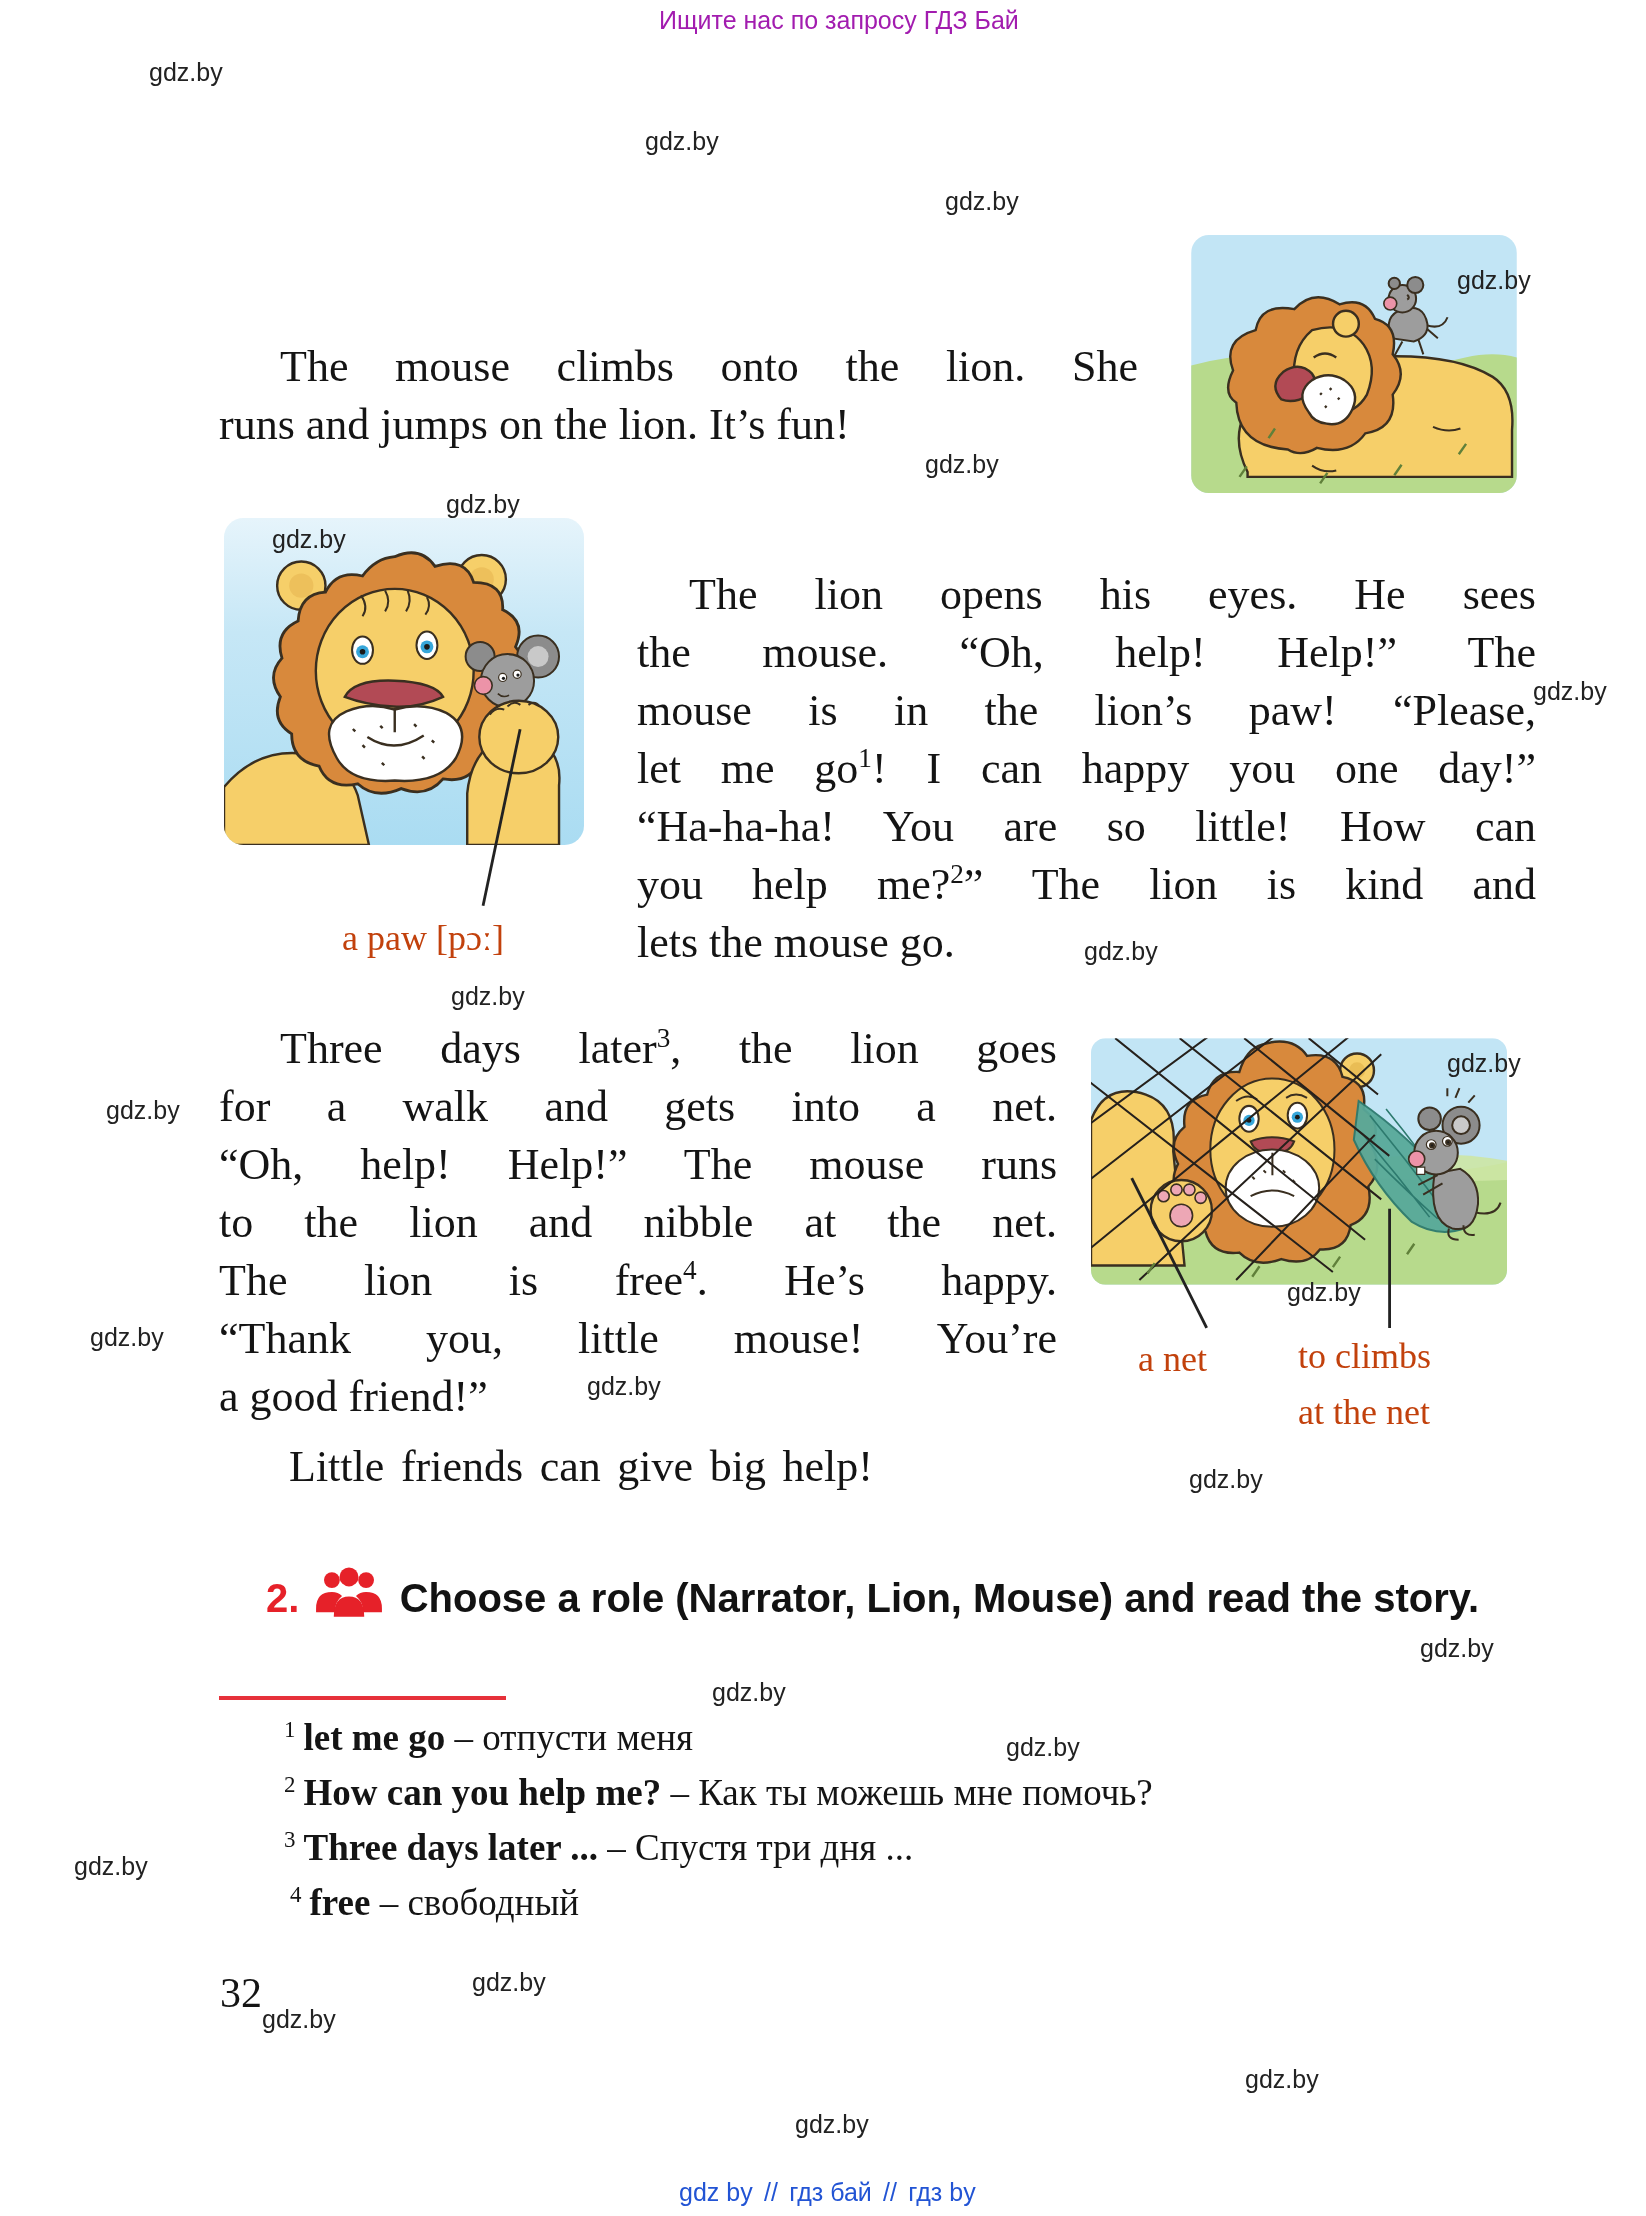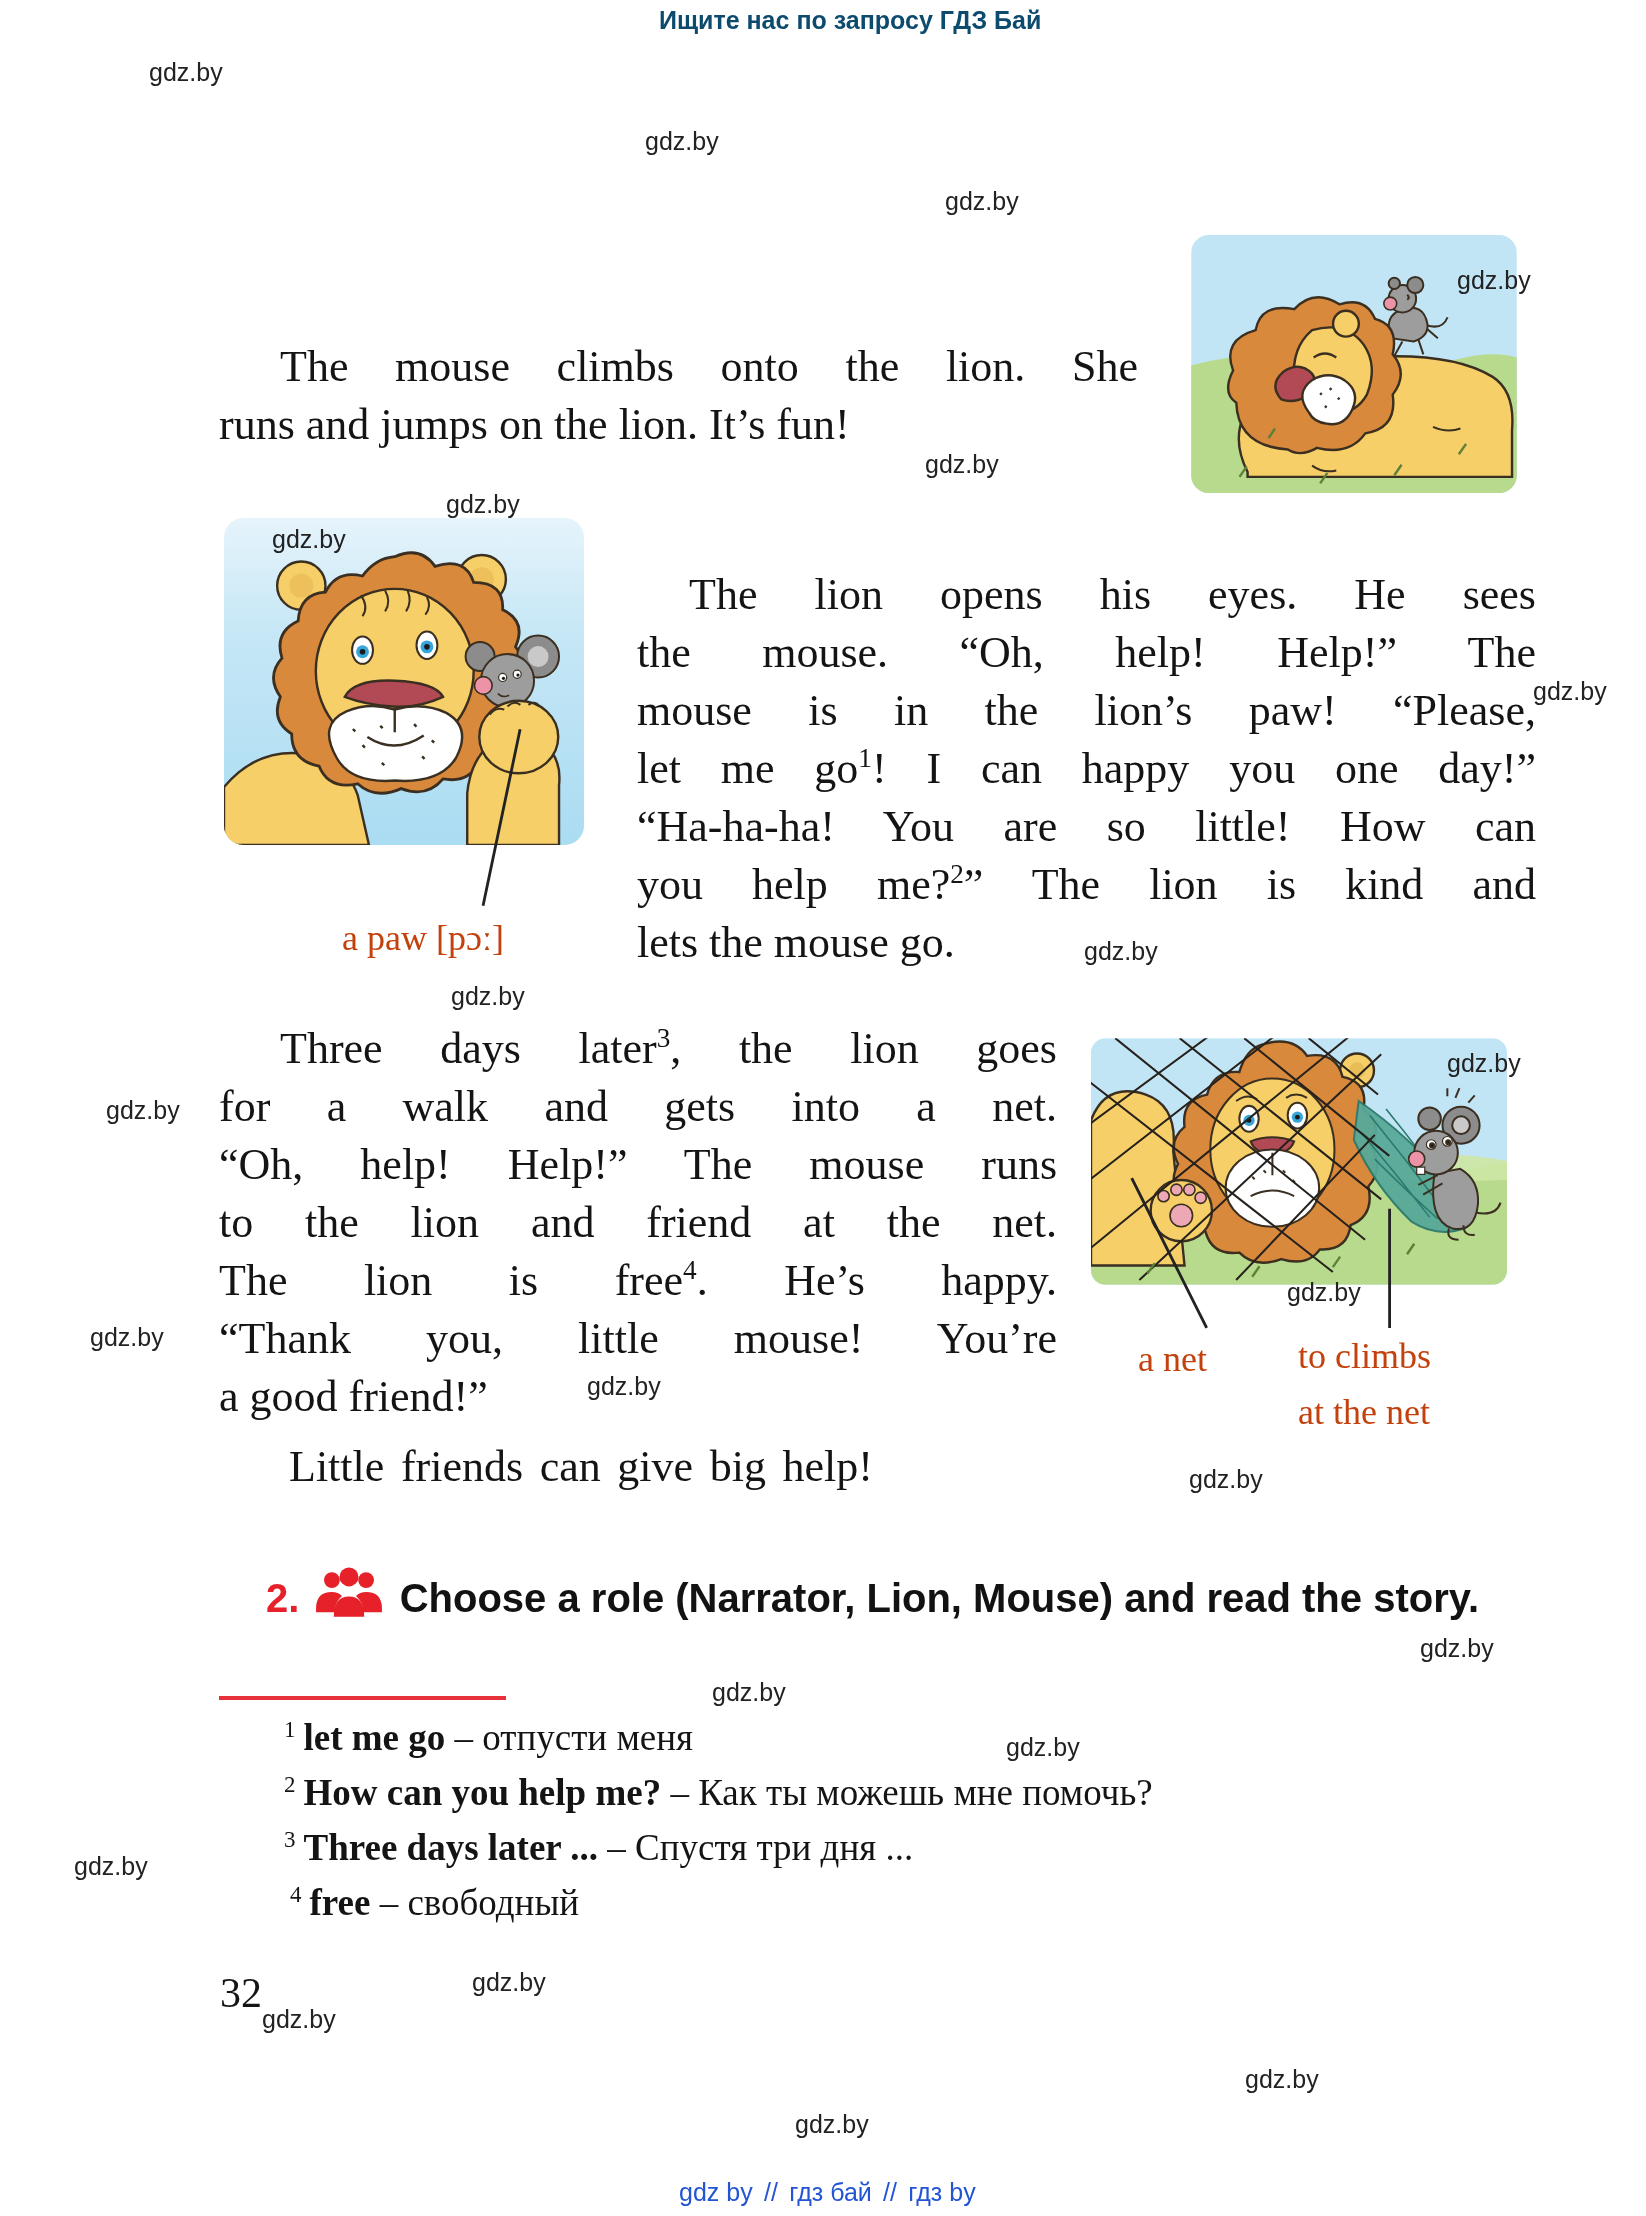--- a/index.html
+++ b/index.html
@@ -1,19 +1,19 @@
 <!DOCTYPE html>
 <html style="font-size:13px"><head>
 <meta charset="utf-8">
 <style>
   html,body{margin:0;padding:0;background:#ffffff;}
   .page{position:relative;width:1647px;height:2216px;background:#fff;overflow:hidden;
         font-family:"Liberation Serif","DejaVu Serif",serif;color:#141414;}
   .abs{position:absolute;}
-  .promo{font-family:"Liberation Sans","DejaVu Sans",sans-serif;font-size:25px;color:#0c4a6e;font-weight:bold;}
+  .promo{font-family:"Liberation Sans","DejaVu Sans",sans-serif;font-size:25px;color:#a21caf;}
   .wm{position:absolute;font-family:"Liberation Sans","DejaVu Sans",sans-serif;
       font-size:25px;color:#222;white-space:nowrap;z-index:30;}
   .para{font-size:44px;line-height:58px;}
   .ln{white-space:normal;}
   .stretch{text-align:justify;text-align-last:justify;}
   .indent{text-indent:61px;}
   sup.fnref{font-size:0.62em;vertical-align:super;line-height:0;}
   .caption{font-size:36px;color:#c2410c;white-space:nowrap;}
   .moral{font-size:44px;word-spacing:5.6px;white-space:nowrap;}
   .task{font-family:"Liberation Sans","DejaVu Sans",sans-serif;font-weight:bold;
@@ -170,21 +170,21 @@
     <div class="ln stretch"><span>let me go</span><sup class="fnref">1</sup><span>! I can happy you one day!”</span></div>
     <div class="ln stretch"><span>“Ha-ha-ha! You are so little! How can</span></div>
     <div class="ln stretch"><span>you help me?</span><sup class="fnref">2</sup><span>” The lion is kind and</span></div>
     <div class="ln"><span>lets the mouse go.</span></div>
   </div>
 
   <div class="abs para" style="left:219px;top:1020px;width:838px;">
     <div class="ln stretch indent"><span>Three days later</span><sup class="fnref">3</sup><span>, the lion goes</span></div>
     <div class="ln stretch"><span>for a walk and gets into a net.</span></div>
     <div class="ln stretch"><span>“Oh, help! Help!” The mouse runs</span></div>
-    <div class="ln stretch"><span>to the lion and friend at the net.</span></div>
+    <div class="ln stretch"><span>to the lion and nibble at the net.</span></div>
     <div class="ln stretch"><span>The lion is free</span><sup class="fnref">4</sup><span>. He’s happy.</span></div>
     <div class="ln stretch"><span>“Thank you, little mouse! You’re</span></div>
     <div class="ln"><span>a good friend!”</span></div>
   </div>
 
   <div class="abs moral" style="left:289px;top:1441px;">Little friends can give big help!</div>
 
   <div class="illus" style="left:1091px;top:1038px;">
     <svg width="416" height="247" viewBox="0 0 516 306">
       <defs>

